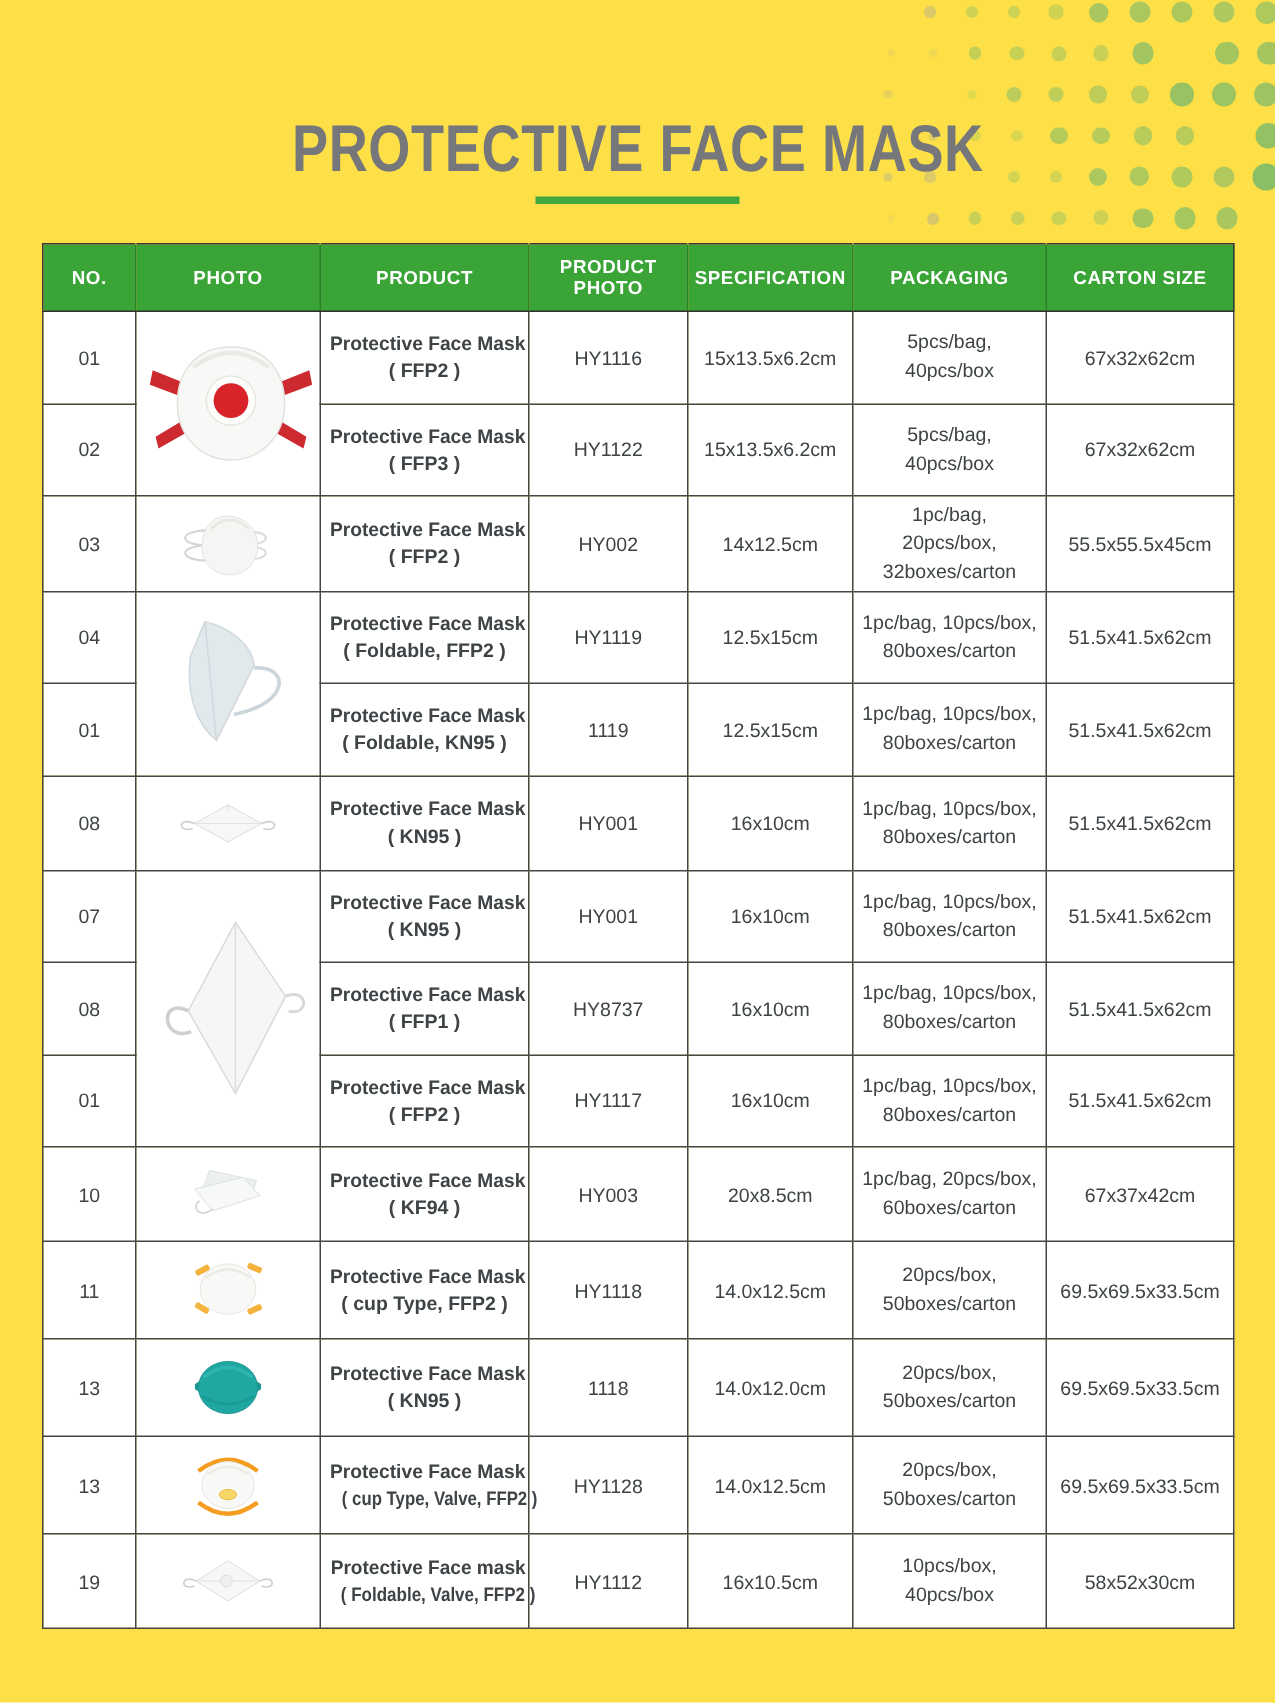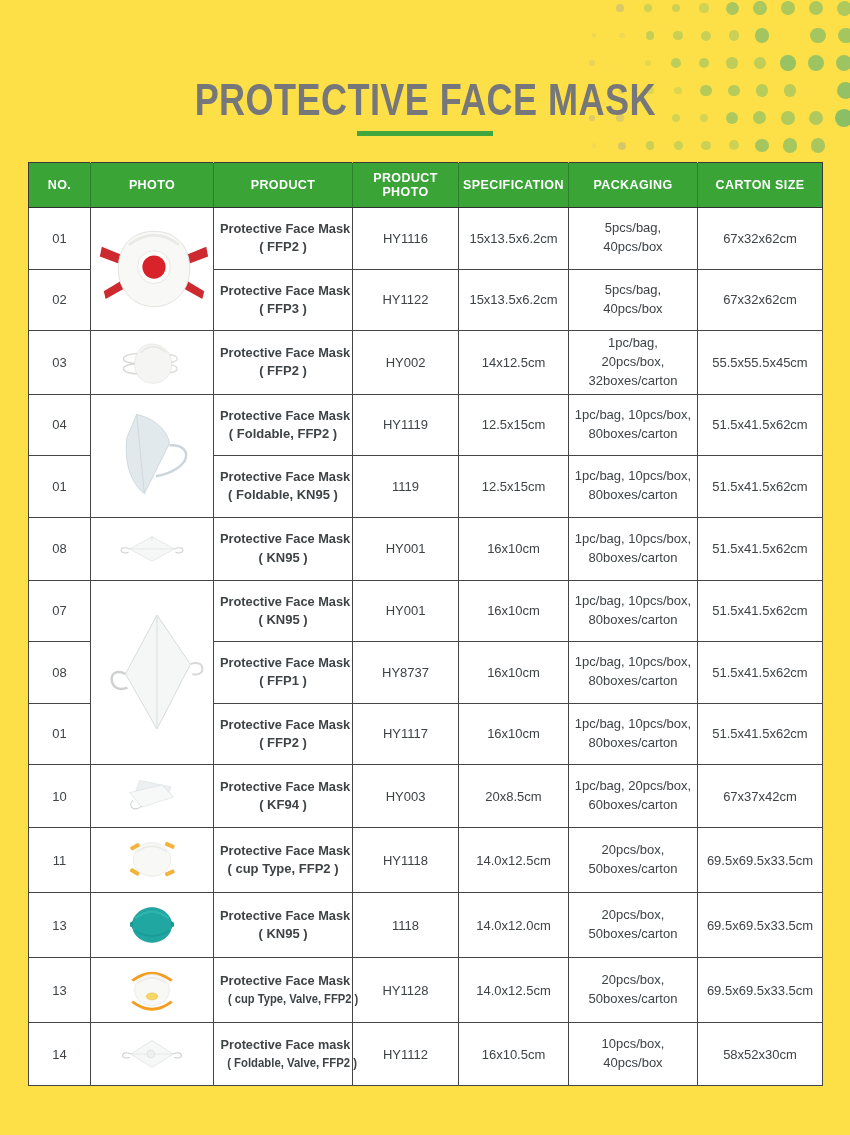--- a/index.html
+++ b/index.html
@@ -491,21 +491,21 @@
           </td>
           <td class="cell-packaging">
             <span class="line fit pack-line">20pcs/box,</span>
             <span class="line fit pack-line">50boxes/carton</span>
           </td>
           <td class="cell-carton-size">
             <span class="line fit">69.5x69.5x33.5cm</span>
           </td>
         </tr>
         <tr>
-          <td class="cell-no">14</td>
+          <td class="cell-no">19</td>
           <td class="cell-photo">
             <svg width="112" height="56" viewBox="0 0 120 100" xmlns="http://www.w3.org/2000/svg">
               <path d="M22,50 L60,26 L98,50 L60,74 Z" fill="#f6f7f7" stroke="#d6d8d8"></path>
               <path d="M22,50 L98,50" stroke="#dddfdf"></path>
               <circle cx="58" cy="50" r="7" fill="#eef0f0" stroke="#d6d8d8"></circle>
               <path d="M22,50 C4,41 2,62 20,56" fill="none" stroke="#cfd1d1" stroke-width="2"></path>
               <path d="M98,50 C116,41 118,62 100,56" fill="none" stroke="#cfd1d1" stroke-width="2"></path>
             </svg>
           </td>
           <td class="cell-product">

